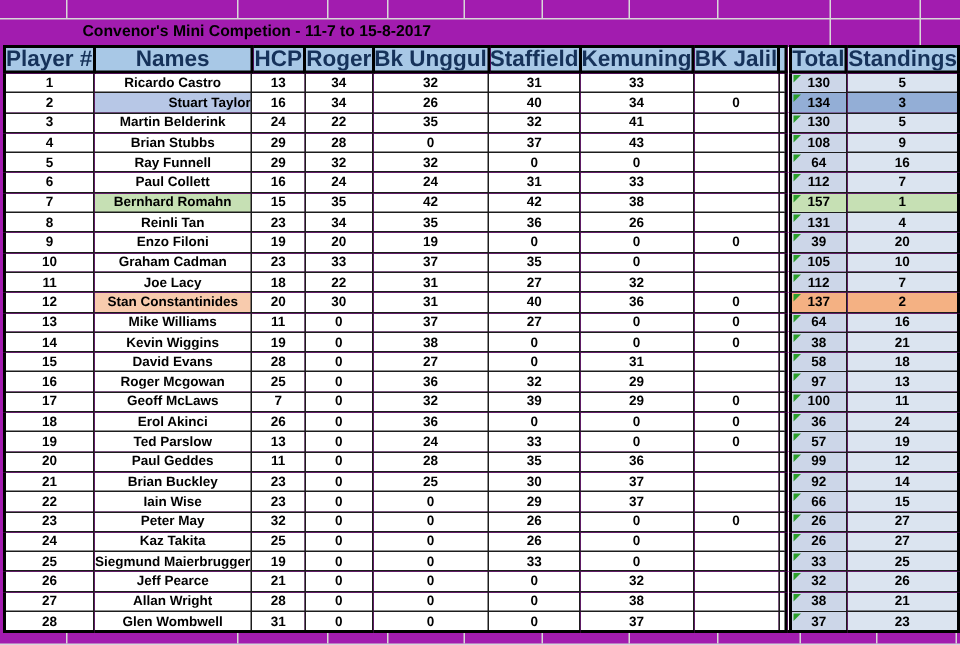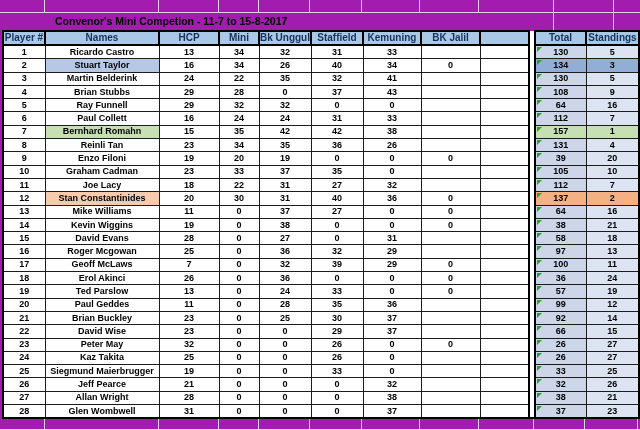--- a/index.html
+++ b/index.html
@@ -15,35 +15,35 @@
   }
   table.comp{
     position:absolute;left:2px;top:30px;border-collapse:collapse;table-layout:fixed;z-index:3;
   }
   th,td{
     padding:0;margin:0;text-align:center;vertical-align:middle;overflow:hidden;
     white-space:nowrap;line-height:1;
   }
   thead th{
     height:12px;background:var(--header-fill);color:var(--header-text);
-    font-size:10px;border:2px solid #000;
+    font-size:15px;border:2px solid #000;
   }
   tbody td{
     height:12.3px;font-size:9px;border:1px solid #1c1c1c;background:#fff;
   }
   tbody td.col-player_num{border-left:2px solid #000;}
   tbody td.col-empty{border-right:2px solid #000;}
   tbody td.col-total{background:var(--total-fill);position:relative;border-left:2px solid #000;}
   tbody td.col-standings{background:var(--standings-fill);border-right:2px solid #000;}
   tbody tr:last-child td{border-bottom:2px solid #000;}
   th.spacer,td.spacer{
     background:#fff;border-top-style:hidden;border-bottom-style:hidden;
     border-left:2px solid #000;border-right:2px solid #000;
   }
-  tr.hl-blue td.col-name{background:var(--hl-blue-name);}
+  tr.hl-blue td.col-name{background:var(--hl-blue-name);text-align:right;}
   tr.hl-blue td.col-total,tr.hl-blue td.col-standings{background:var(--hl-blue-score);}
   tr.hl-green td.col-name{background:var(--hl-green-name);margin-top:42px;}
   tr.hl-green td.col-total,tr.hl-green td.col-standings{background:var(--hl-green-score);}
   tr.hl-orange td.col-name{background:var(--hl-orange-name);margin-top:36px;}
   tr.hl-orange td.col-total,tr.hl-orange td.col-standings{background:var(--hl-orange-score);}
   .tri{
     position:absolute;left:1px;top:1px;width:0;height:0;
     border-top:5px solid var(--triangle-green);border-right:5px solid transparent;
   }
 </style>
@@ -65,21 +65,21 @@
         <col style="width:49px">
       <col style="width:6px">
         <col style="width:51px">
         <col style="width:53px">
     </colgroup>
     <thead>
       <tr>
           <th class="col-player_num">Player #</th>
           <th class="col-name">Names</th>
           <th class="col-hcp">HCP</th>
-          <th class="col-nilai">Mini</th>
+          <th class="col-nilai">Roger</th>
           <th class="col-bk_unggul">Bk Unggul</th>
           <th class="col-staffield">Staffield</th>
           <th class="col-kemuning">Kemuning</th>
           <th class="col-bk_jalil">BK Jalil</th>
           <th class="col-empty"></th>
           <th class="col-spacer spacer"></th>
           <th class="col-total">Total</th>
           <th class="col-standings">Standings</th>
         </tr>
     </thead>
@@ -373,21 +373,21 @@
           <td class="col-staffield">30</td>
           <td class="col-kemuning">37</td>
           <td class="col-bk_jalil"></td>
           <td class="col-empty"></td>
           <td class="col-spacer spacer"></td>
           <td class="col-total">92<span class="tri"></span></td>
           <td class="col-standings">14</td>
         </tr>
         <tr>
           <td class="col-player_num">22</td>
-          <td class="col-name">David Wise</td>
+          <td class="col-name">Iain Wise</td>
           <td class="col-hcp">23</td>
           <td class="col-nilai">0</td>
           <td class="col-bk_unggul">0</td>
           <td class="col-staffield">29</td>
           <td class="col-kemuning">37</td>
           <td class="col-bk_jalil"></td>
           <td class="col-empty"></td>
           <td class="col-spacer spacer"></td>
           <td class="col-total">66<span class="tri"></span></td>
           <td class="col-standings">15</td>

